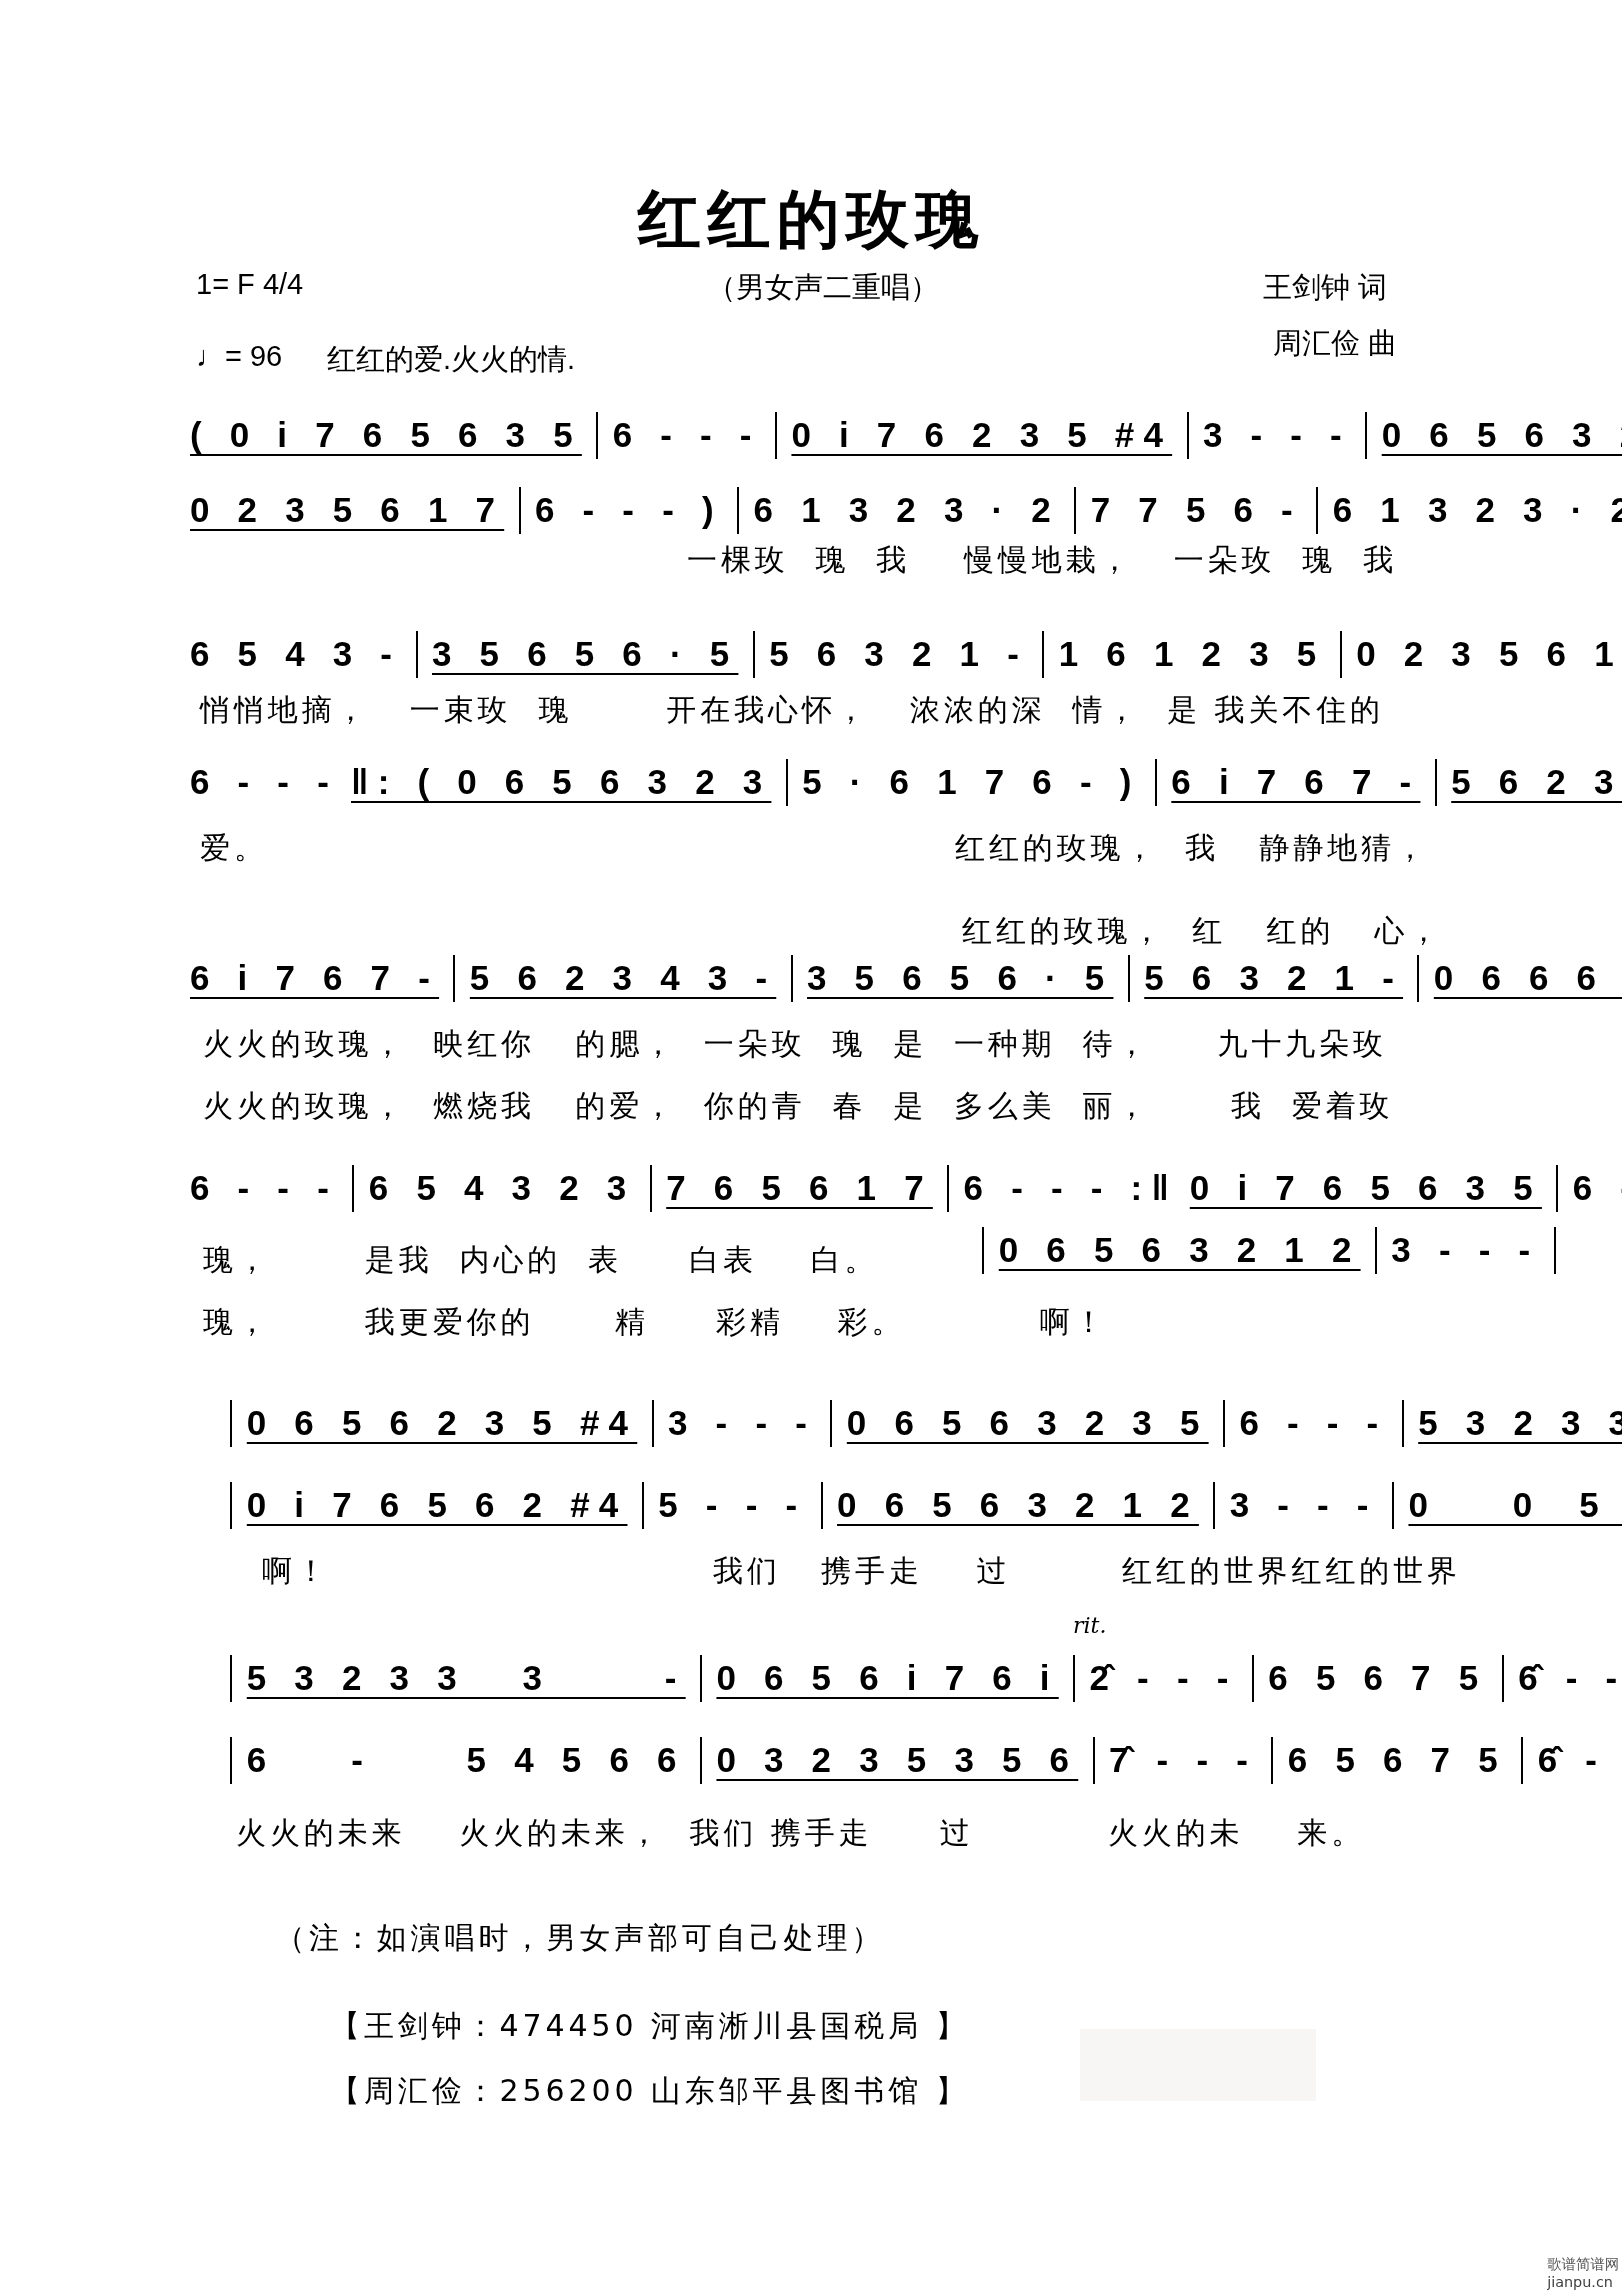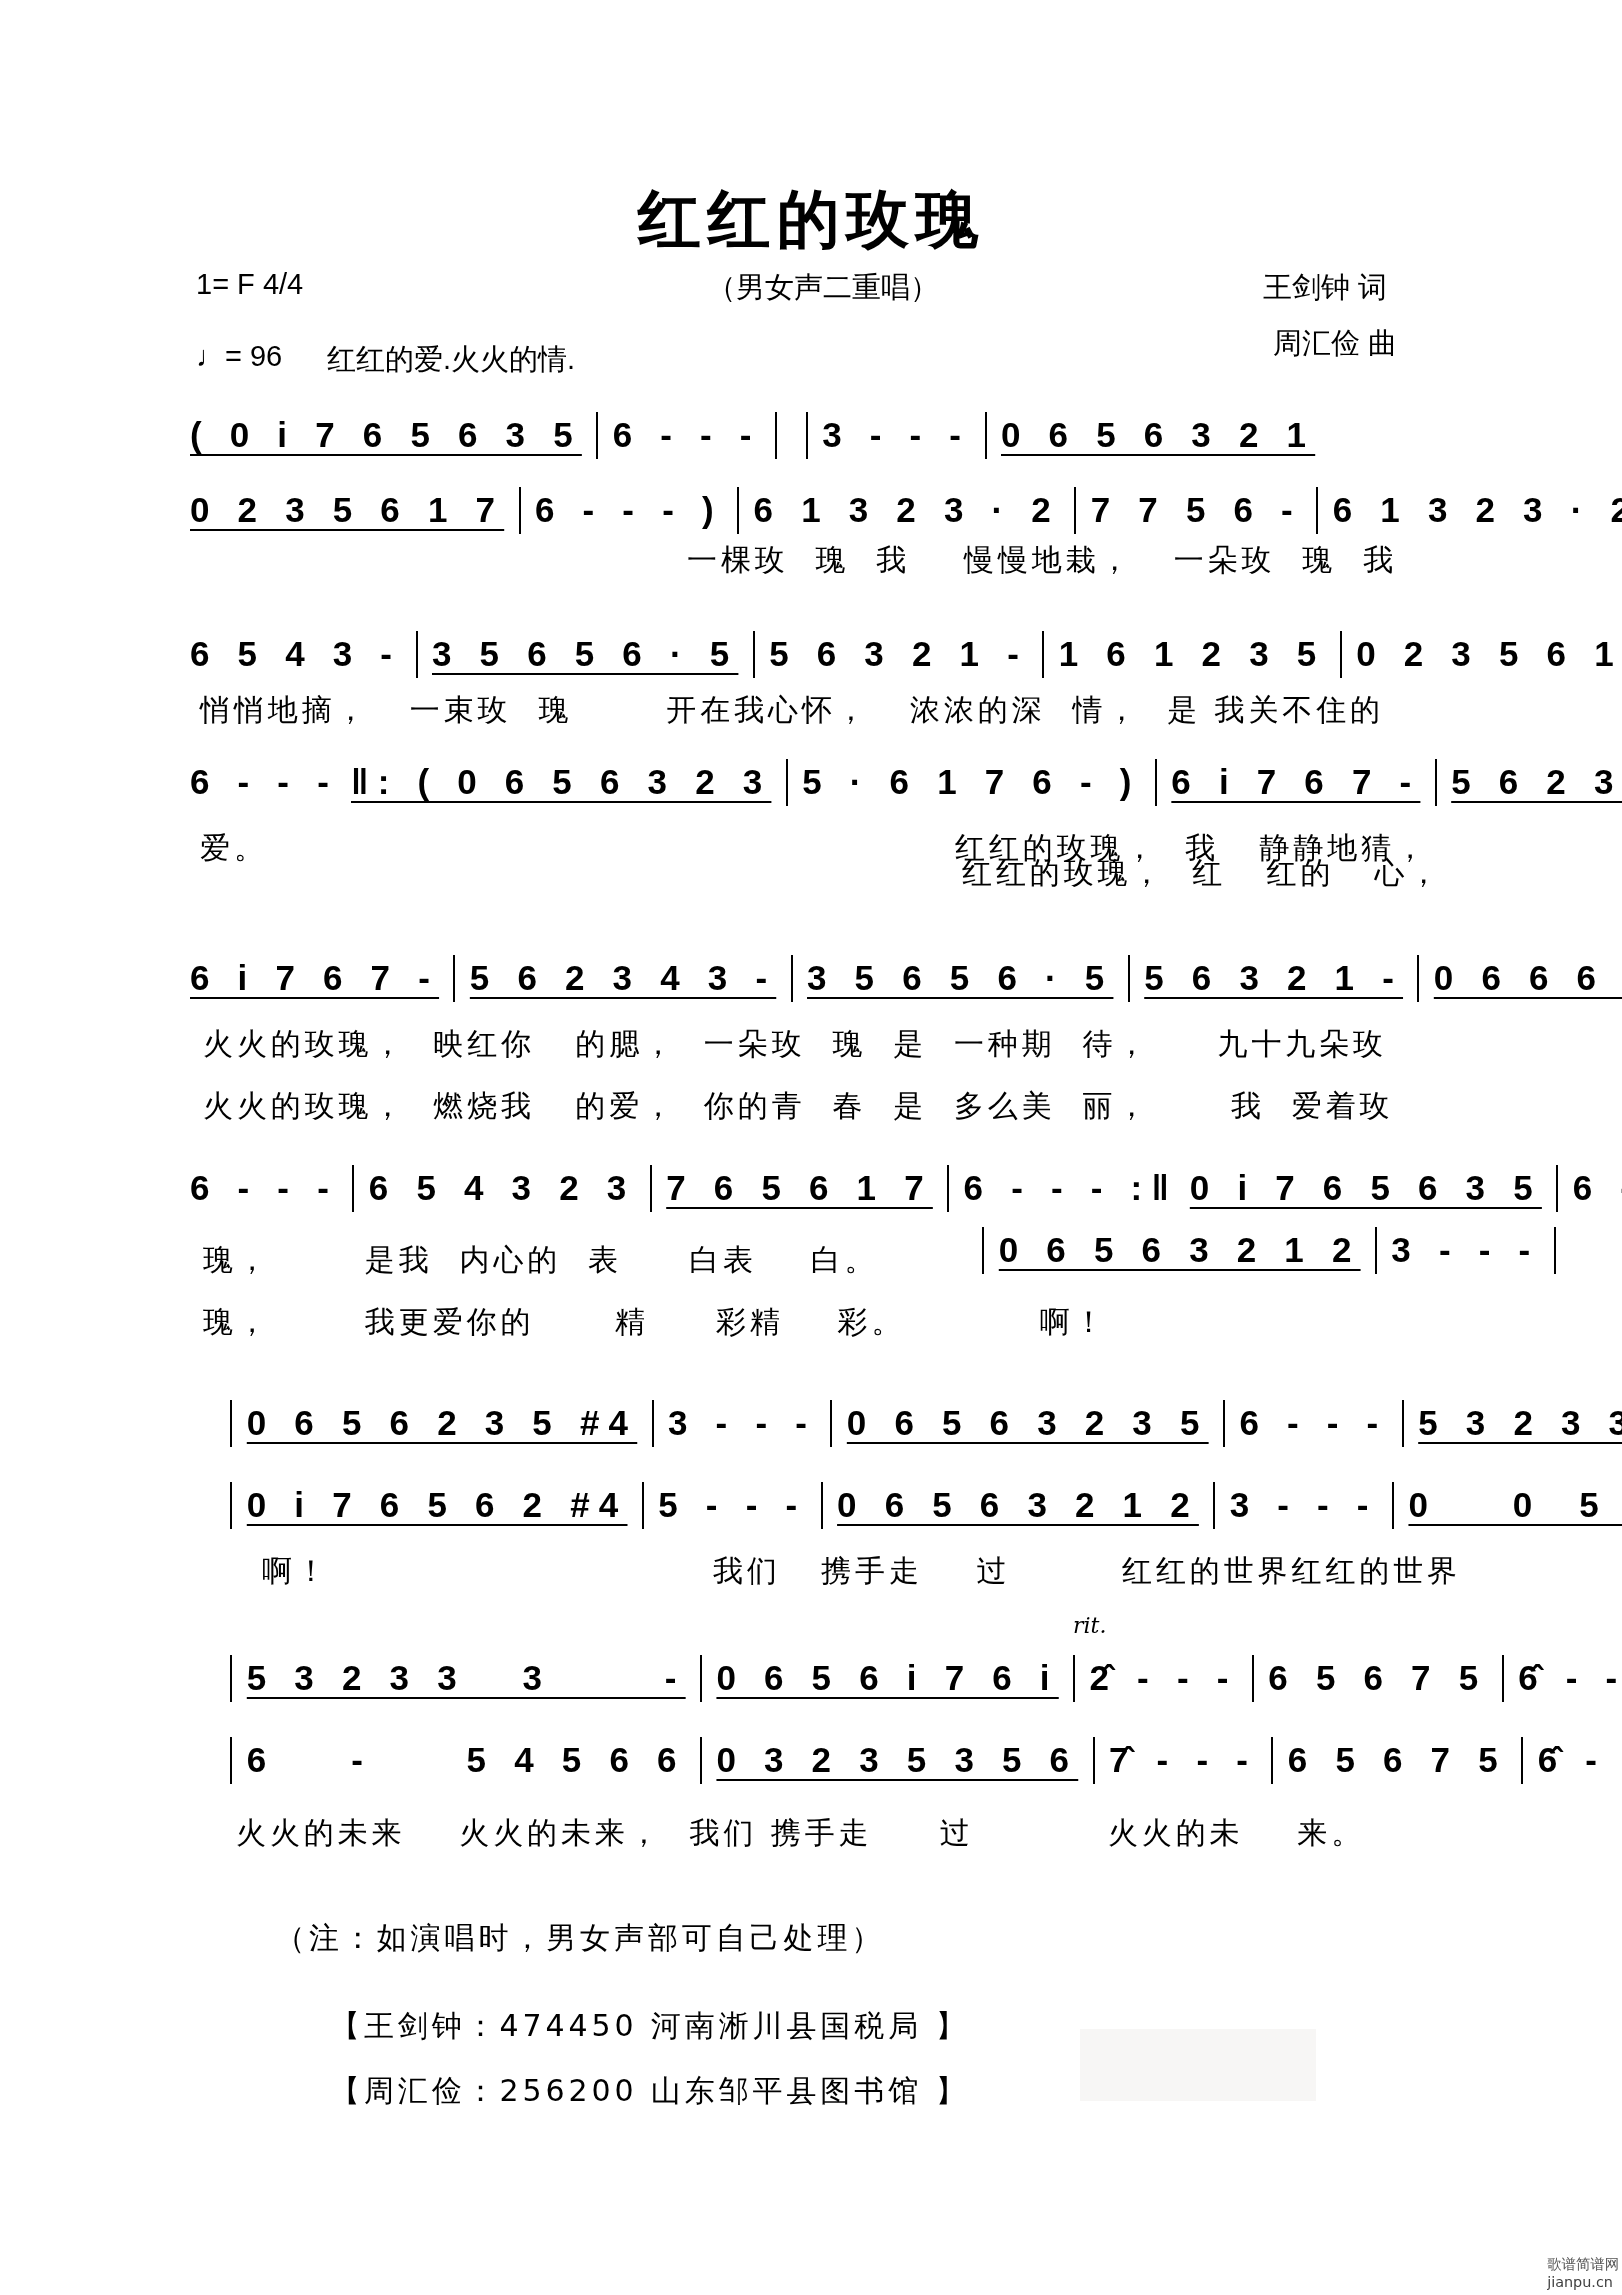--- a/index.html
+++ b/index.html
@@ -26,20 +26,21 @@
 <div class="abs meta" style="left:1263px; top:268px;">王剑钟 词</div>
 <div class="abs meta" style="left:1273px; top:324px;">周汇俭 曲</div>
 <div class="abs meta" style="left:196px; top:340px;">♩= 96</div>
 <div class="abs meta" style="left:327px; top:340px;">红红的爱.火火的情.</div>
 
 <div class="nrow" style="top:399px;">
   <span class="seg u">( 0 i 7 6 5 6 3 5</span>
   <span class="bar"></span>
   <span class="seg">6 - - -</span>
   <span class="bar"></span>
+  <span class="seg u">0 i 7 6 2 3 5 #4</span>
   <span class="bar"></span>
   <span class="seg">3 - - -</span>
   <span class="bar"></span>
   <span class="seg u">0 6 5 6 3 2 1</span>
 
 </div>
 
 <div class="nrow" style="top:474px;">
   <span class="seg u">0 2 3 5 6 1 7</span>
   <span class="bar"></span>
@@ -74,21 +75,21 @@
   <span class="bar"></span>
   <span class="seg">5 · 6 1 7 6 - )</span>
   <span class="bar"></span>
   <span class="seg u">6 i 7 6 7 -</span>
   <span class="bar"></span>
   <span class="seg u">5 6 2 3 4 3 -</span>
 
 </div>
 <div class="lyric" style="left:200px; top:828px;">爱。</div>
 <div class="lyric" style="left:955px; top:828px;">红红的玫瑰，  我   静静地猜，</div>
-<div class="lyric" style="left:962px; top:853px;text-align:center;">红红的玫瑰，  红   红的   心，</div>
+<div class="lyric" style="left:962px; top:911px;text-align:center;">红红的玫瑰，  红   红的   心，</div>
 
 <div class="nrow" style="top:942px;">
   <span class="seg u">6 i 7 6 7 -</span>
   <span class="bar"></span>
   <span class="seg u">5 6 2 3 4 3 -</span>
   <span class="bar"></span>
   <span class="seg u">3 5 6 5 6 · 5</span>
   <span class="bar"></span>
   <span class="seg u">5 6 3 2 1 -</span>
   <span class="bar"></span>

